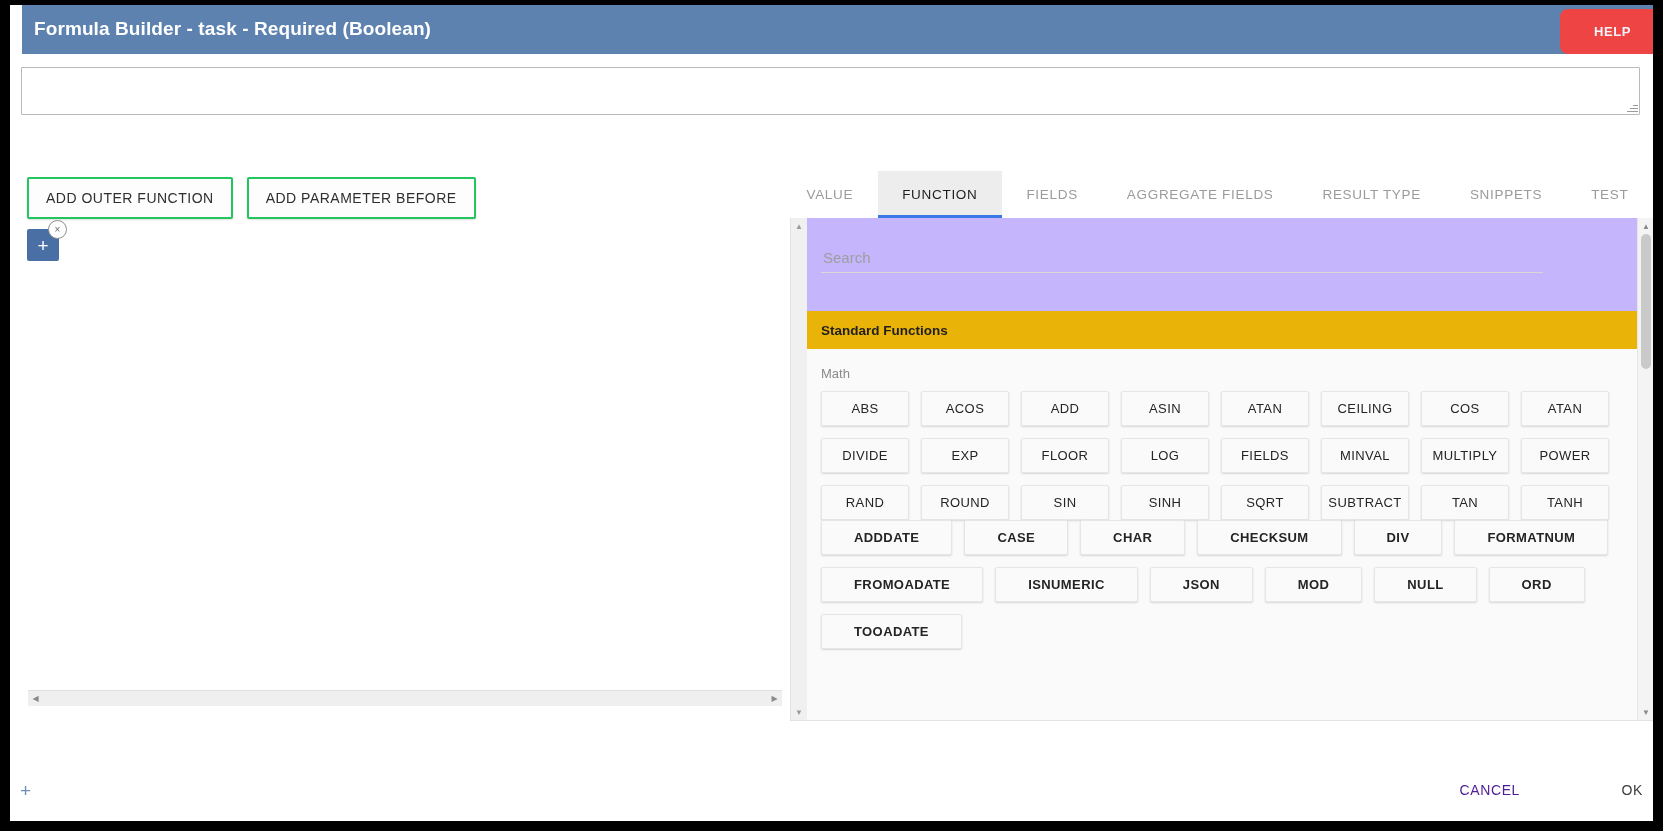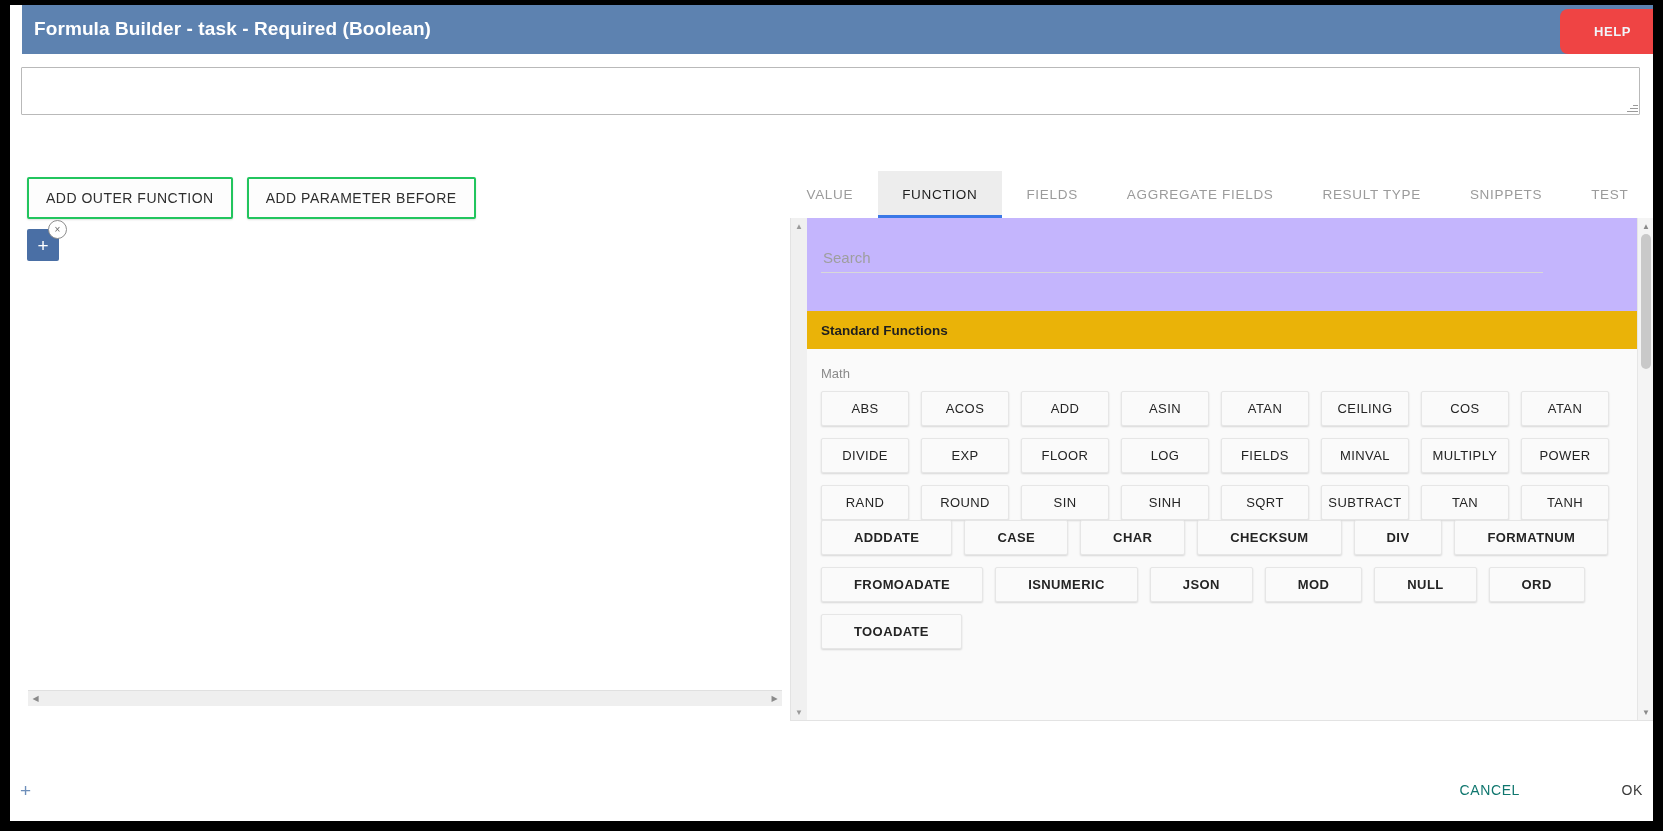--- a/index.html
+++ b/index.html
@@ -194,21 +194,21 @@
     position:absolute;left:0;bottom:0;width:1643px;height:62px;
     background:#ffffff;
   }
   .add-mini{
     position:absolute;left:10px;top:22px;
     font-size:19px;color:#6e8fba;line-height:1;cursor:pointer;
   }
   .foot-btn{
     position:absolute;top:18px;height:26px;
     display:flex;align-items:center;
-    font-size:14px;letter-spacing:.6px;color:#0f766e;cursor:pointer;
+    font-size:14px;letter-spacing:.6px;color:#4c1d95;cursor:pointer;
   }
   .foot-btn.cancel{right:133px;}
   .foot-btn.ok{right:10px;color:#3a3a3a;}
 </style>
 </head>
 <body>
 
 <div class="app">
 
   <div class="titlebar">

